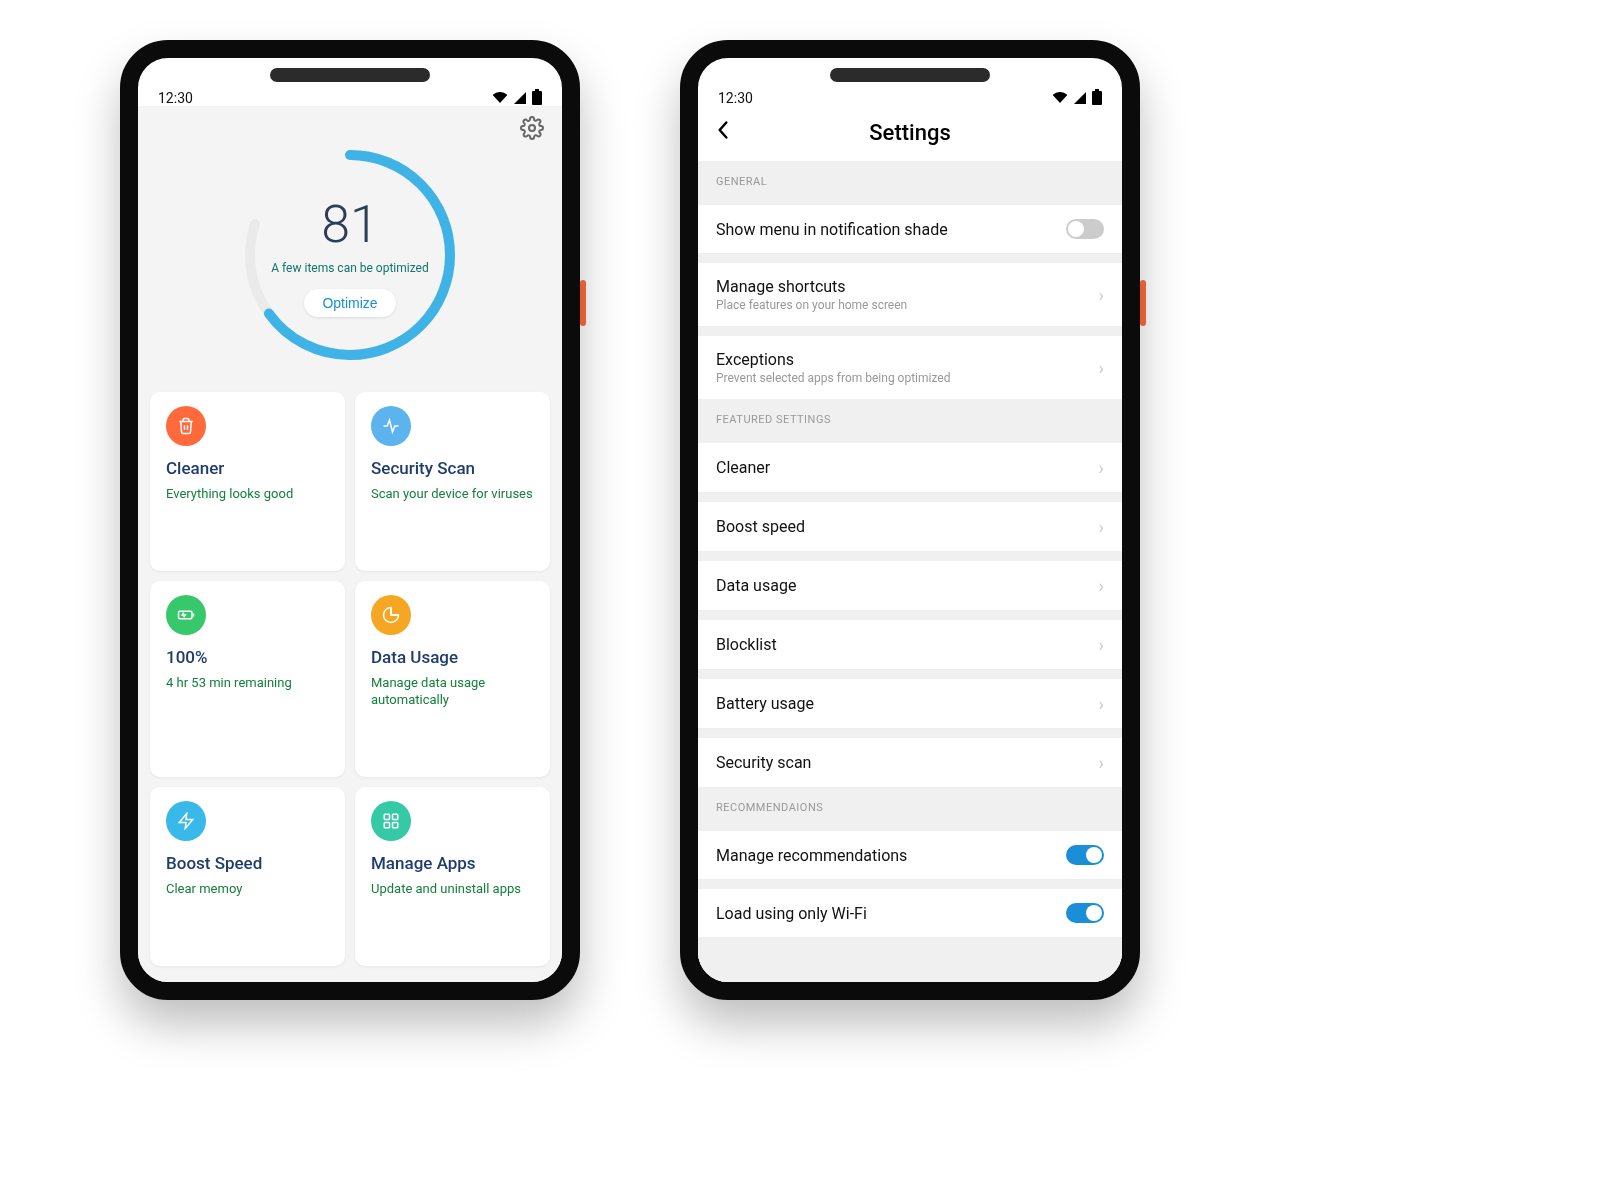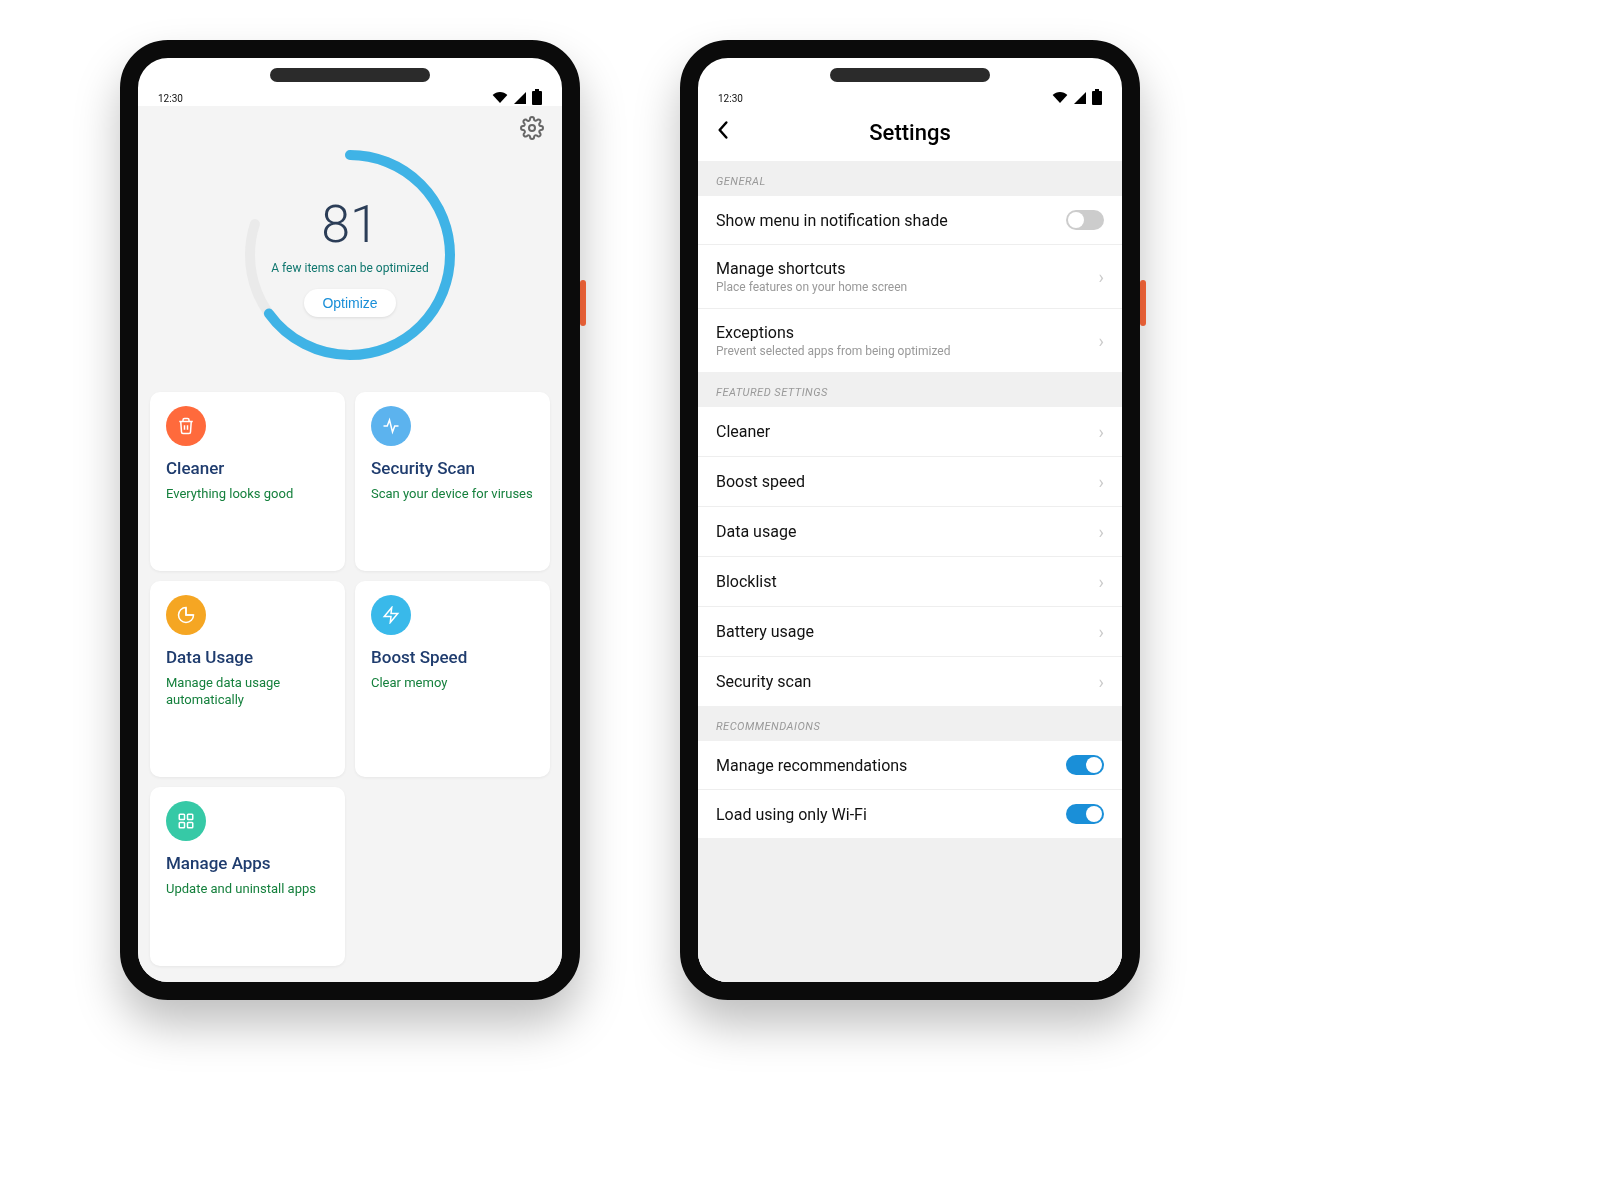--- a/index.html
+++ b/index.html
@@ -41,21 +41,21 @@
     right: -6px;
     width: 6px; height: 46px;
     background: #ff6a3c;
     border-radius: 3px;
   }
   .side-btn.top { top: 240px; }
   .status-bar {
     height: 36px;
     display: flex; align-items: center; justify-content: space-between;
     padding: 40px 20px 8px 20px;
-    font-size: 10px;
+    font-size: 14px;
     color: #111;
   }
   .status-icons { display:flex; gap:6px; align-items:center; }
   .screen { flex:1; overflow:hidden; display:flex; flex-direction:column; }
 
   
   .home { background:#f4f4f4; flex:1; display:flex; flex-direction:column; }
   .home-header { display:flex; justify-content:flex-end; padding:10px 18px 0 18px; }
   .gear { width:24px; height:24px; color:#555; cursor:pointer; }
   .gauge-wrap { display:flex; flex-direction:column; align-items:center; padding: 0 0 12px 0; }
@@ -94,27 +94,28 @@
   .settings-header {
     display:flex; align-items:center; justify-content:center;
     position:relative; padding:14px 0 16px 0;
     background:#fff;
   }
   .back-btn { position:absolute; left:18px; font-size:22px; cursor:pointer; }
   .settings-title { font-size:22px; font-weight:500; }
   .settings-body { flex:1; background:#f0f0f0; overflow:auto; }
   .section-label {
     font-size:11px; letter-spacing:0.5px; color:#999;
-    padding:14px 18px 8px 18px; text-transform:uppercase;font-style:italic;
+    padding:14px 18px 8px 18px; text-transform:uppercase;
   }
   .row {
     background:#fff; padding:14px 18px;
     display:flex; align-items:center; justify-content:space-between;
     border-bottom:1px solid #eee;
     cursor:pointer;
+    margin-top:9px;
   }
   .row:last-of-type { border-bottom:none; }
   .row-text { display:flex; flex-direction:column; gap:2px; }
   .row-title { font-size:16px; color:#111; }
   .row-sub { font-size:12px; color:#999; }
   .chev { color:#ccc; font-size:18px; }
   .toggle {
     width:38px; height:20px; border-radius:10px; position:relative;
     transition:background .2s;
   }
@@ -187,20 +188,31 @@
           <div class="card">
     <div class="card-icon" style="background:#5cb3ee">
               <svg width="18" height="18" viewBox="0 0 24 24" fill="none" stroke="#fff" stroke-width="2">
                 <polyline points="2 12 7 12 10 4 14 20 17 12 22 12"></polyline>
               </svg>
             </div>
     <div class="card-title">Security Scan</div>
     <div class="card-sub">Scan your device for viruses</div>
           </div>
           <div class="card">
+    <div class="card-icon" style="background:#37c86b">
+              <svg width="18" height="18" viewBox="0 0 24 24" fill="none" stroke="#fff" stroke-width="2">
+                <rect x="2" y="7" width="18" height="10" rx="2"></rect>
+                <line x1="22" y1="10" x2="22" y2="14"></line>
+                <polyline points="9 9 7 12 11 12 9 15"></polyline>
+              </svg>
+            </div>
+    <div class="card-title">100%</div>
+    <div class="card-sub">4 hr 53 min remaining</div>
+          </div>
+          <div class="card">
     <div class="card-icon" style="background:#f5a623">
               <svg width="18" height="18" viewBox="0 0 24 24" fill="none" stroke="#fff" stroke-width="2">
                 <path d="M12 2a10 10 0 1 0 10 10H12z"></path>
                 <path d="M12 2v10h10"></path>
               </svg>
             </div>
     <div class="card-title">Data Usage</div>
     <div class="card-sub">Manage data usage automatically</div>
           </div>
           <div class="card">

